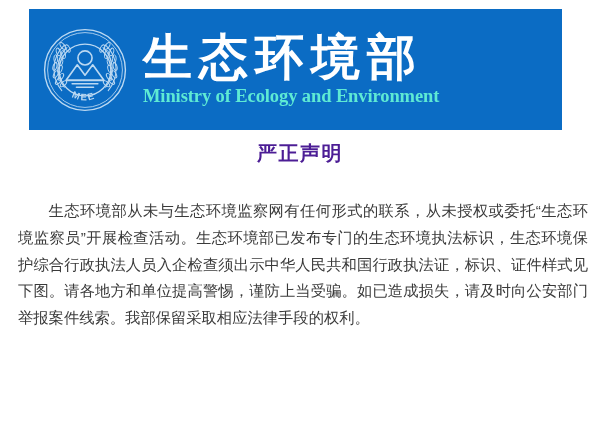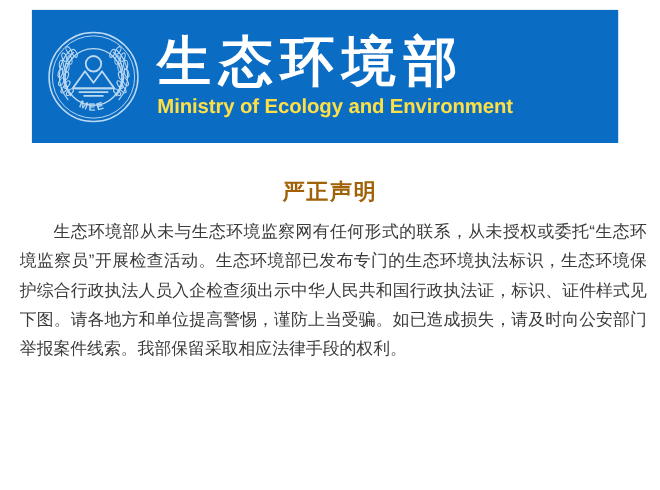--- a/index.html
+++ b/index.html
@@ -52,38 +52,38 @@
   .title-cn {
     color: #ffffff;
     font-size: 49px;
     line-height: 1.05;
     font-weight: bold;
     letter-spacing: 7px;
     white-space: nowrap;
     font-family: "Liberation Sans", "DejaVu Sans", sans-serif;
   }
   .title-en {
-    color: #fde047;
+    color: #5eead4;
     font-size: 18.5px;
     line-height: 1.15;
     font-weight: bold;
     letter-spacing: -0.1px;
     white-space: nowrap;
     margin-top: 3px;
-    font-family: Liberation Sans, sans-serif;
+    font-family: Liberation Serif, serif;
   }
 
   
   .headline {
     position: absolute;
     left: 0;
-    top: 161px;
+    top: 140px;
     width: 600px;
     text-align: center;
-    color: #a16207;
+    color: #4c1d95;
     font-size: 20px;
     font-weight: bold;
     letter-spacing: 1.5px;
     font-family: "Liberation Sans", "DejaVu Sans", sans-serif;
   }
 
   
   .body-text {
     position: absolute;
     left: 18px;

